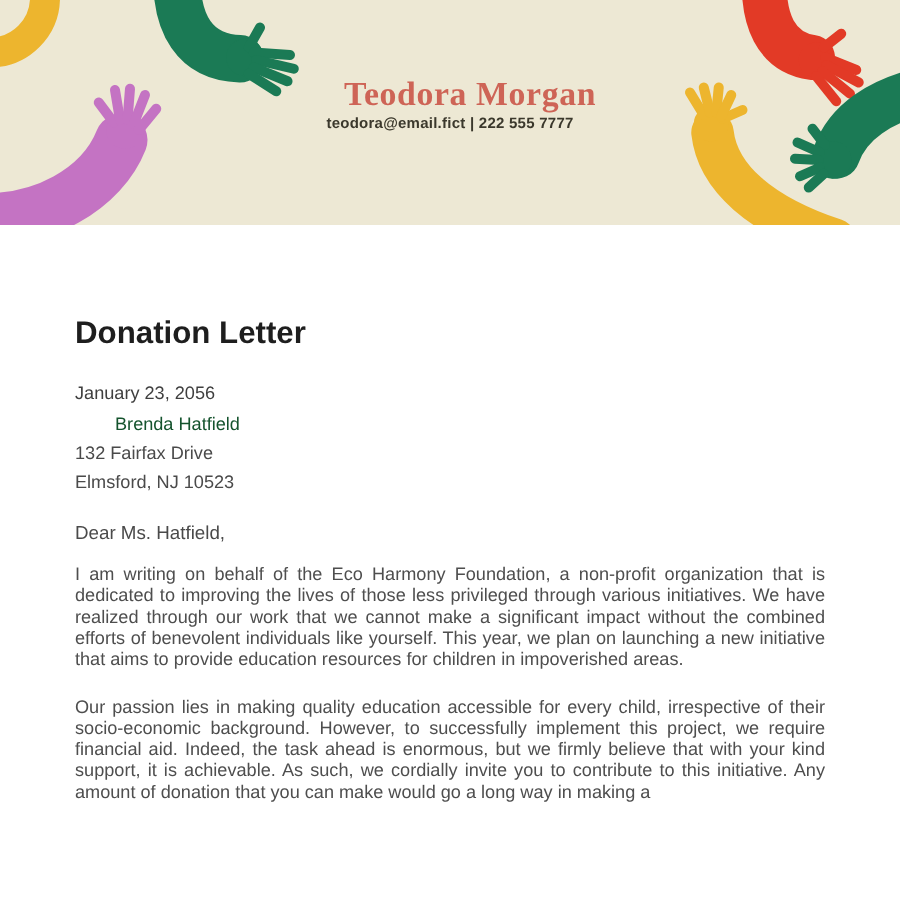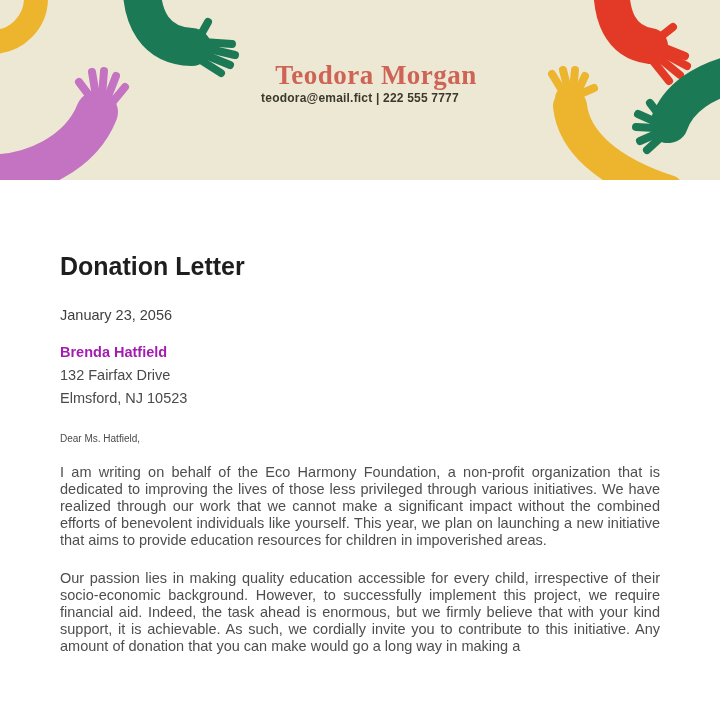--- a/index.html
+++ b/index.html
@@ -56,34 +56,35 @@
   .letter-title {
     text-align: left;
     font-size: 25px;
     font-weight: 700;
     color: #1E1E1E;
     margin-bottom: 26px;
   }
   .letter-date {
     font-size: 14.5px;
     color: #3F3F3F;
-    margin-bottom: 18px;
+    margin-bottom: 6px;
   }
   .recipient {
     font-size: 14.5px;
     line-height: 23px;
     color: #4A4A4A;
     margin-bottom: 17px;
   }
   .recipient-name {
-    font-weight: 700;
-    color: #a21caf;
+    font-weight: 400;
+    color: #14532d;
+    margin-left: 32px;
   }
   .salutation {
-    font-size: 10px;
+    font-size: 15px;
     line-height: 23px;
     color: #4A4A4A;
     margin-bottom: 14px;
   }
   .para {
     font-size: 14.5px;
     line-height: 17px;
     text-align: justify;
     color: #4E4E4E;
     margin-bottom: 21px;

